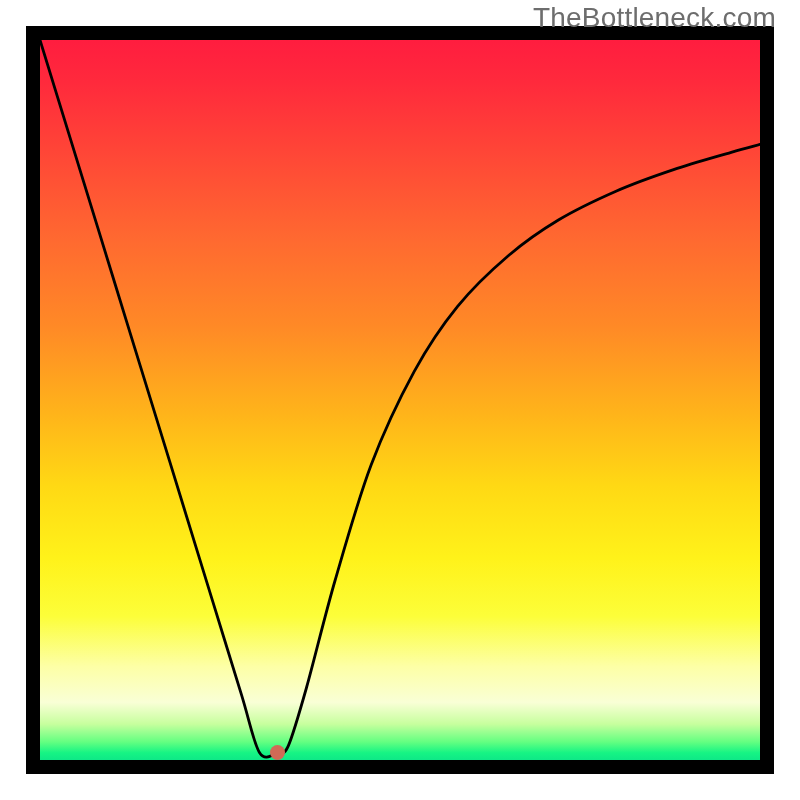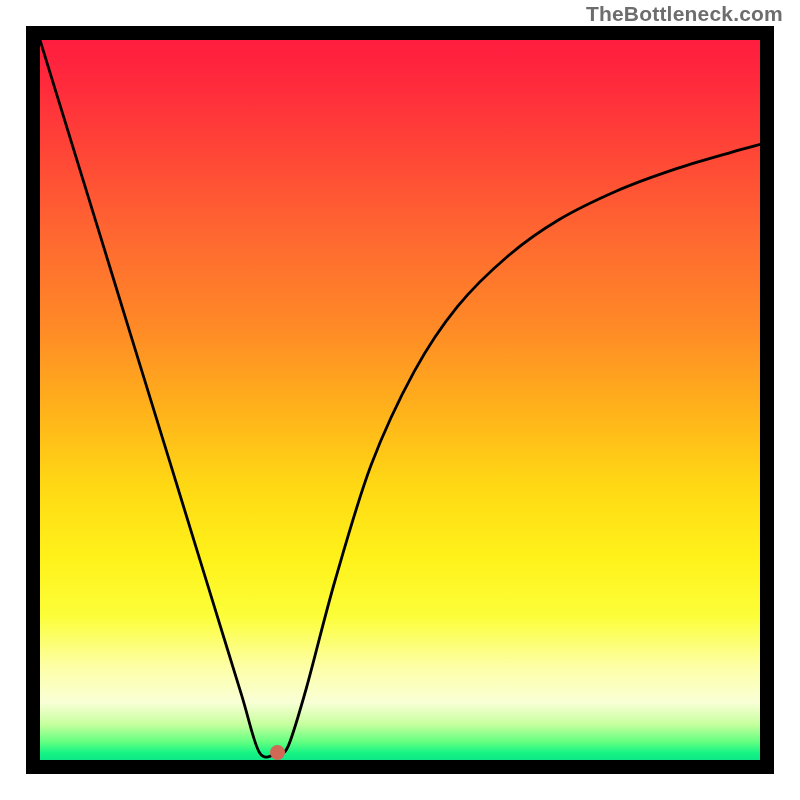--- a/index.html
+++ b/index.html
@@ -12,24 +12,24 @@
     font-family: Arial, Helvetica, sans-serif;
   }
   .stage {
     position: relative;
     width: 800px;
     height: 800px;
   }
   .watermark {
     position: absolute;
     top: 2px;
-    right: 17px;
+    right: 24px;
     color: #6d6d6d;
-    font-size: 21px;
-    font-weight: 700;
+    font-size: 28px;
+    font-weight: 400;
     letter-spacing: 0.2px;
     z-index: 30;
   }
   .frame {
     position: absolute;
     left: 26px;
     top: 26px;
     width: 748px;
     height: 748px;
     background: #000;

